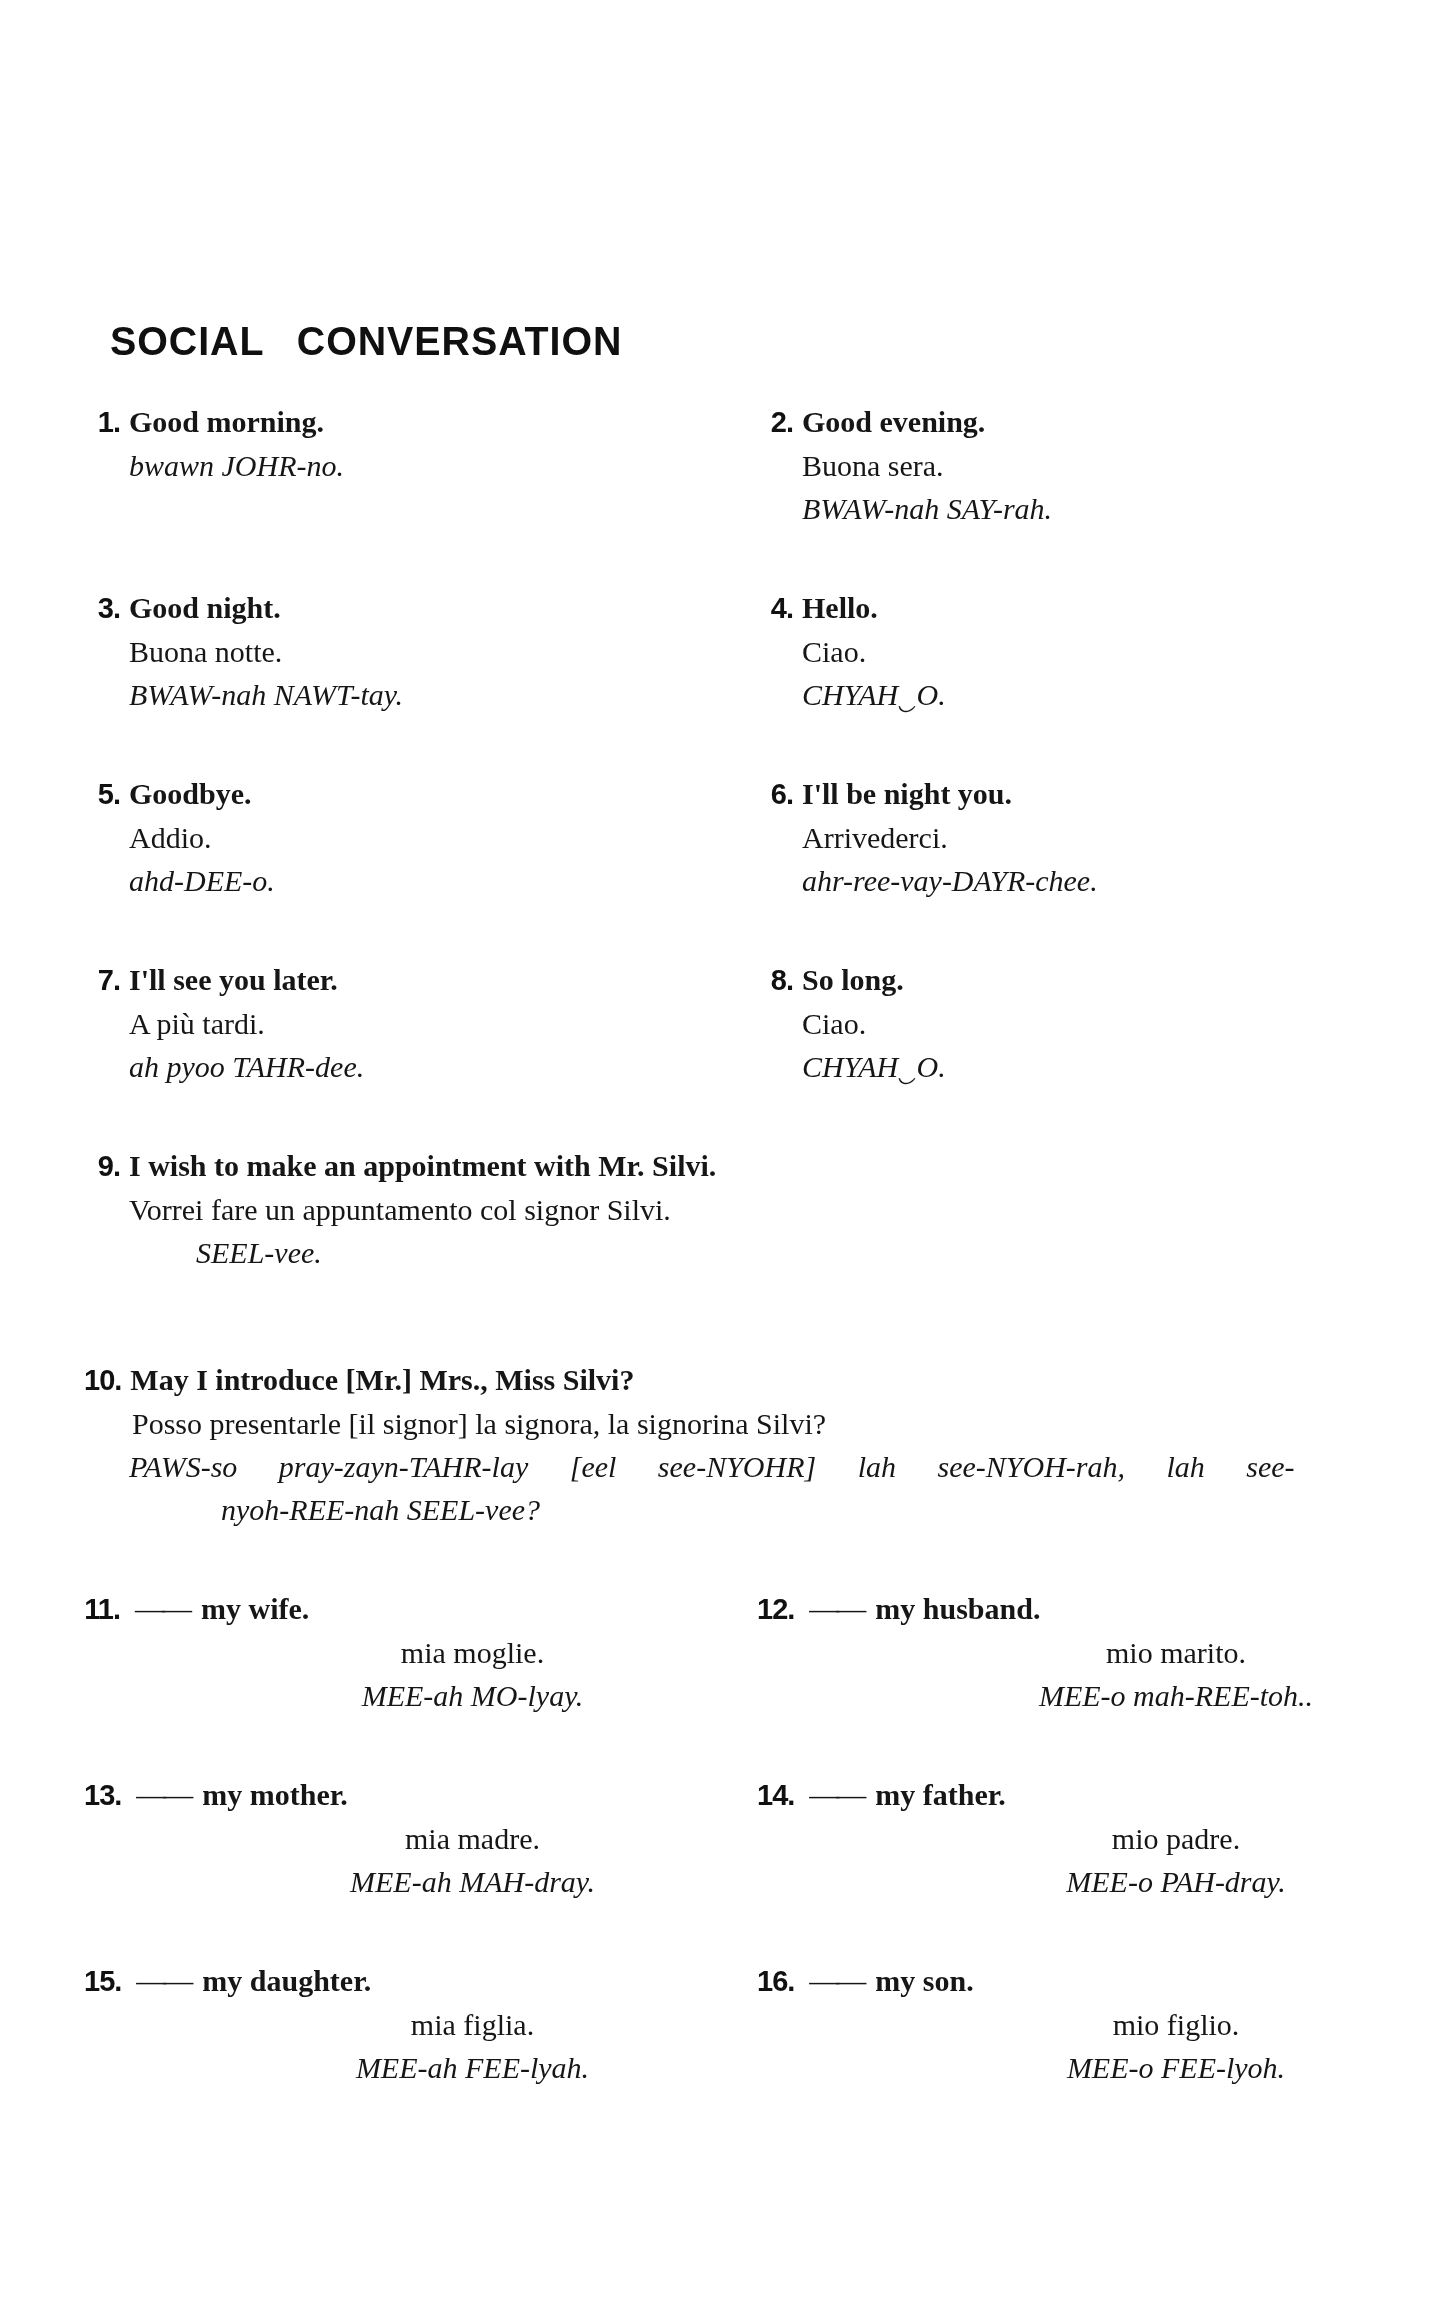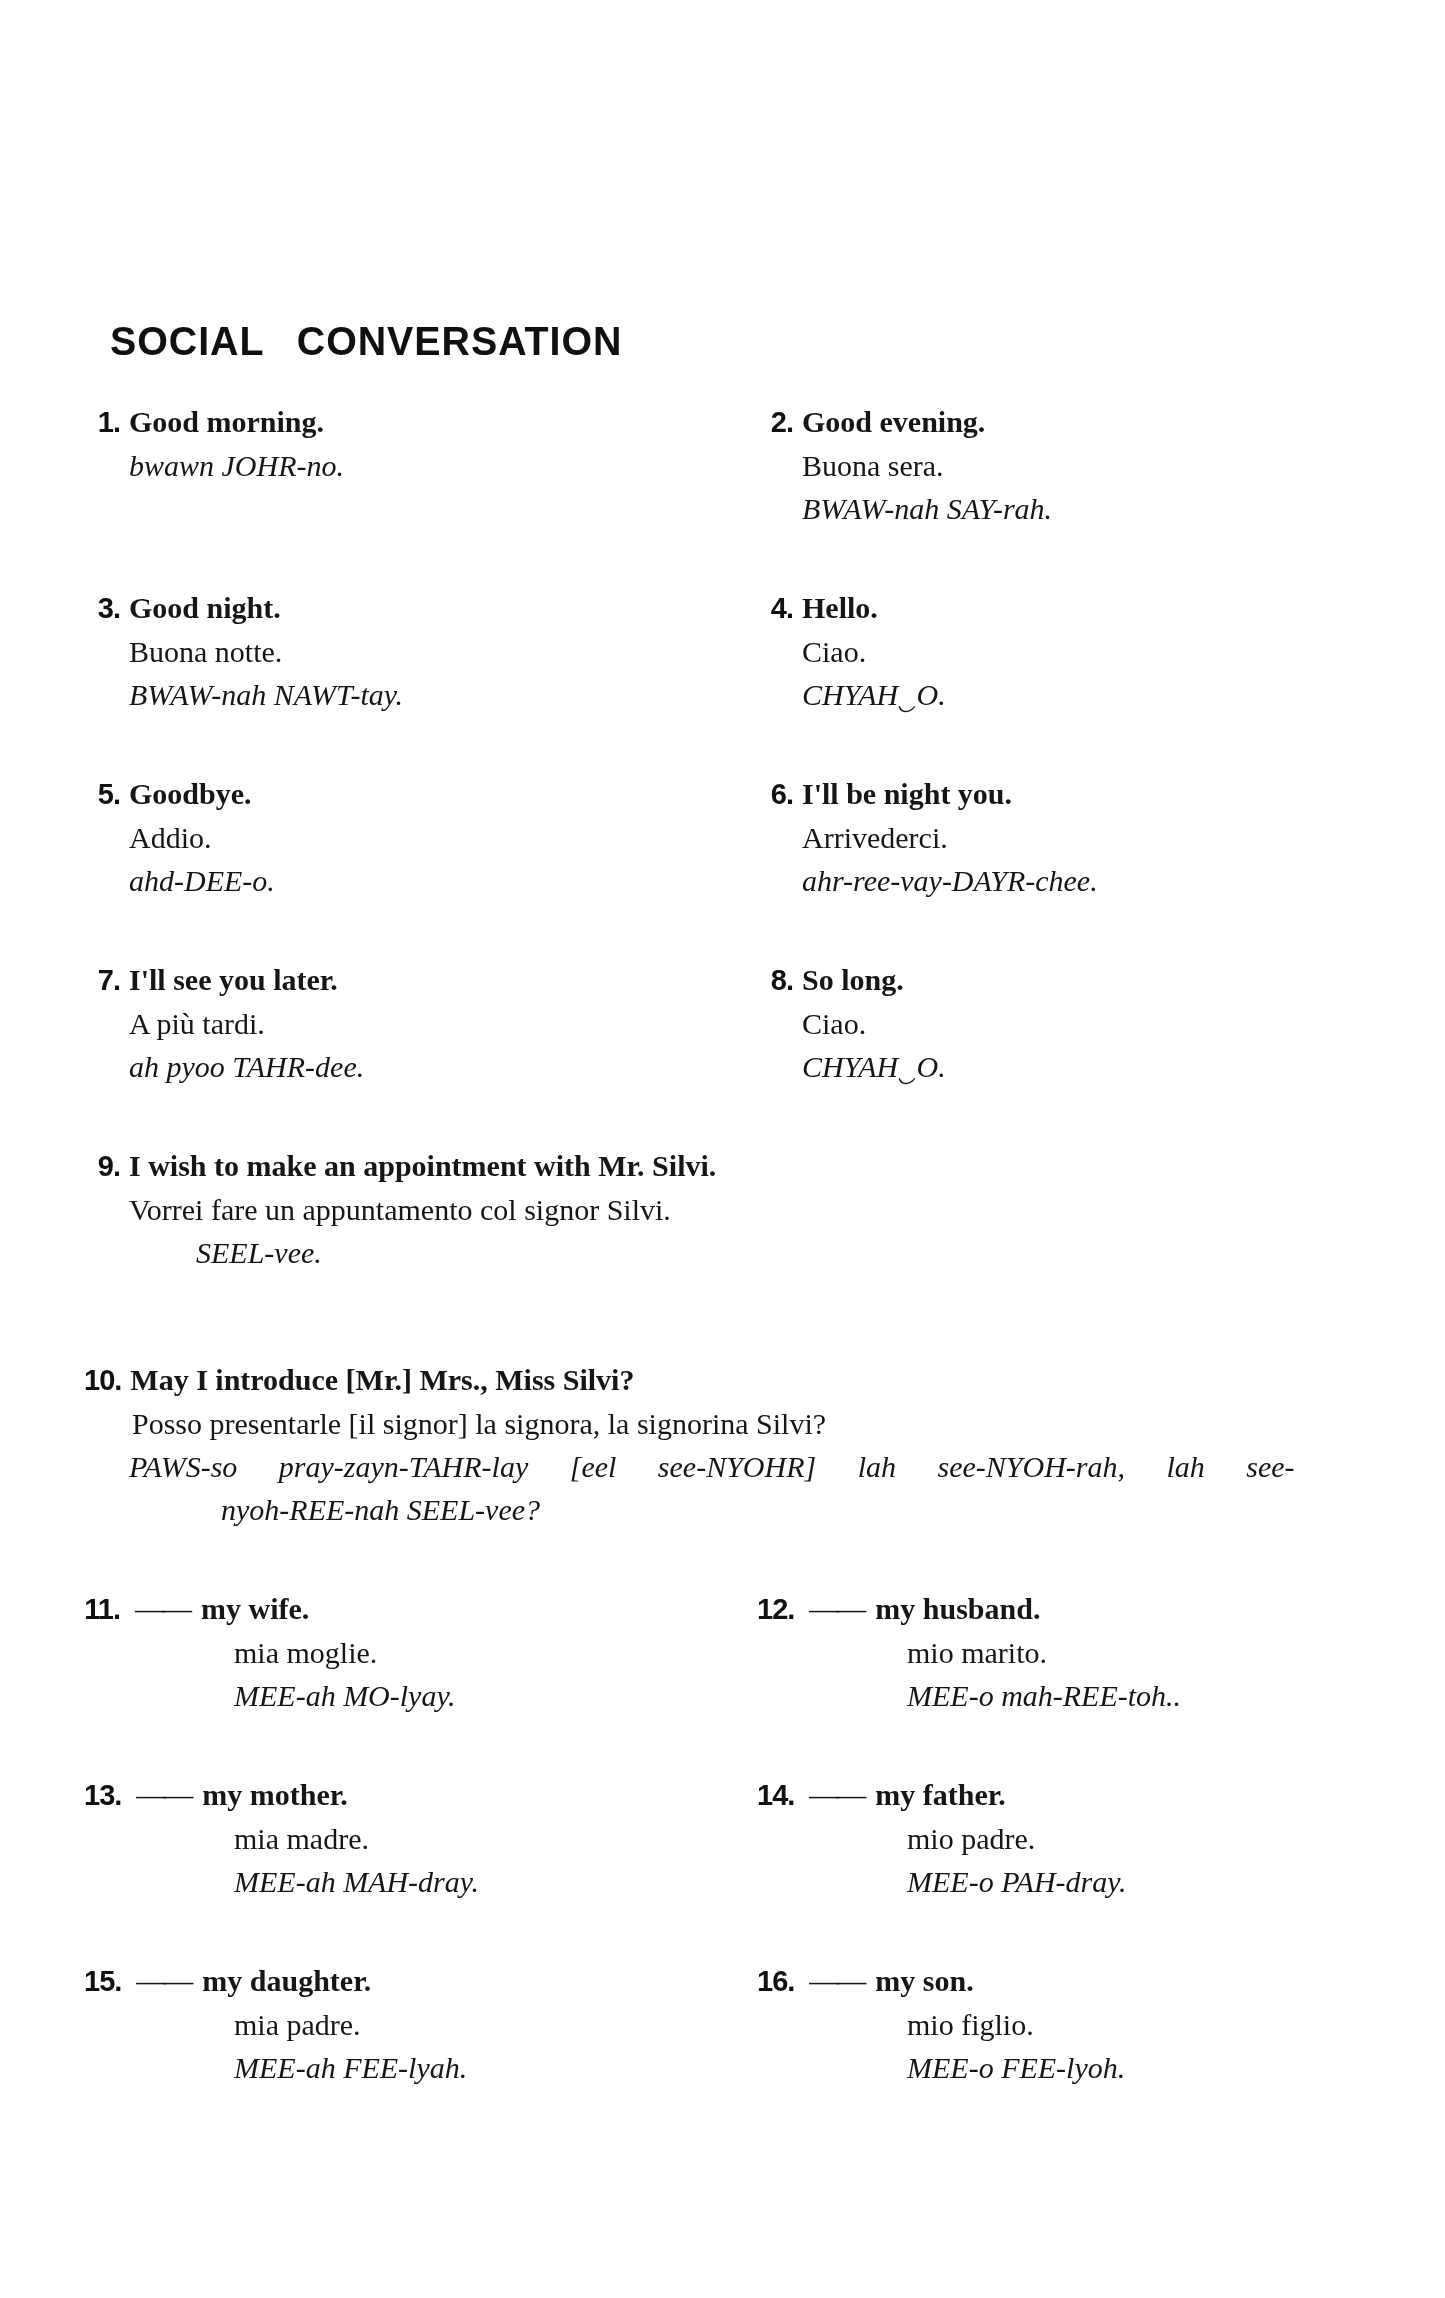--- a/index.html
+++ b/index.html
@@ -32,21 +32,21 @@
     font-weight:700; font-size:29px; letter-spacing:-1px; color:#111;
   }
   .en { font-weight:700; }
   .it, .ph { margin-left:45px; }
   .ph { font-style:italic; }
 
   .dash {
     display:inline-block; letter-spacing:-3px; margin:0 12px 0 6px;
     font-weight:400; font-style:normal;
   }
-  .dashed .it, .dashed .ph { margin-left:150px; }
+  .dashed .it, .dashed .ph { margin-left:150px;text-align:center; }
 
   
   .entry.sent9 .ph  { margin-left:30px; word-spacing:30px; white-space:nowrap; }
   .entry.sent9 .ph.cont { margin-left:112px; word-spacing:normal; }
   .entry.sent10 .it { margin-left:48px; }
   .entry.sent10 .ph { word-spacing:34px; white-space:nowrap; }
   .entry.sent10 .ph.cont { margin-left:137px; word-spacing:normal; }
 </style>
 </head>
 <body>
@@ -145,21 +145,21 @@
     <div class="entry dashed">
       <div class="l1"><span class="num">14.</span><span class="dash">——</span><span class="en">my father.</span></div>
       <div class="it">mio padre.</div>
       <div class="ph">MEE-o PAH-dray.</div>
     </div>
   </div>
 
   <div class="cols">
     <div class="entry dashed">
       <div class="l1"><span class="num">15.</span><span class="dash">——</span><span class="en">my daughter.</span></div>
-      <div class="it">mia padre.</div>
+      <div class="it">mia figlia.</div>
       <div class="ph">MEE-ah FEE-lyah.</div>
     </div>
     <div class="entry dashed">
       <div class="l1"><span class="num">16.</span><span class="dash">——</span><span class="en">my son.</span></div>
       <div class="it">mio figlio.</div>
       <div class="ph">MEE-o FEE-lyoh.</div>
     </div>
   </div>
 
 </div>

